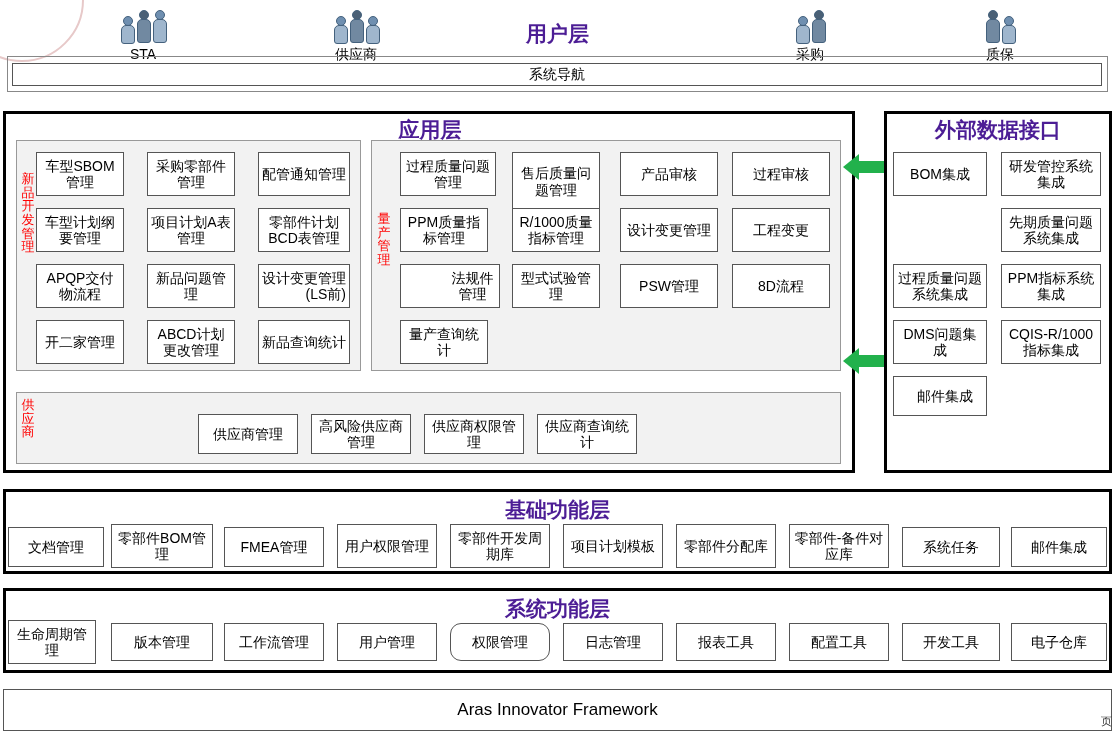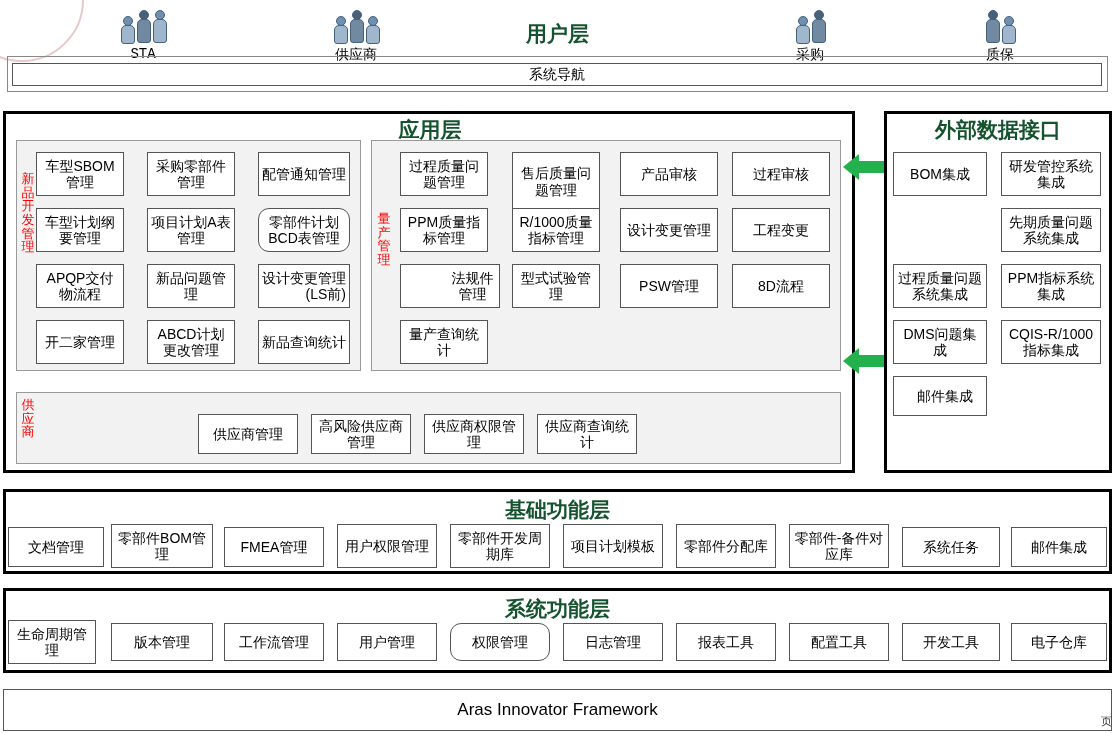--- a/index.html
+++ b/index.html
@@ -27,21 +27,21 @@
     background: #ffffff;
     display: flex;
     align-items: center;
     justify-content: center;
     text-align: center;
     line-height: 1.15;
     font-size: 14px;
     padding: 2px 3px;
   }
   .layer-title {
-    color: #14532d;
+    color: #4c1d95;
     font-size: 21px;
     font-weight: bold;
     text-align: center;
   }
   
   #user-layer {
     position: absolute;
     left: 0; top: 0;
     width: 1115px;
     height: 92px;
@@ -245,21 +245,21 @@
 </head>
 <body>
 
 <div class="page">
 
   <div id="corner-arc"></div>
 
   <div id="user-layer">
     <div class="layer-title" id="user-layer-title">用户层</div>
 
-    <div class="user-role" style="left:83px; top:4px;font-family:Liberation Mono, monospace;">
+    <div class="user-role" style="left:83px; top:4px;">
       <div class="icon">
         <span class="person small">
             <span class="head"></span>
             <span class="body"></span>
           </span>
         <span class="person dark">
             <span class="head"></span>
             <span class="body"></span>
           </span>
         <span class="person">
@@ -330,31 +330,31 @@
   <div class="vlabel" id="np-label">新品开发管理</div>
   <div class="vlabel" id="mp-label">量产管理</div>
   <div class="vlabel" id="sup-label">供应商</div>
 
   <div class="box cell" style="left:36px;  top:152px; width:88px;  height:44px;">车型SBOM管理</div>
   <div class="box cell" style="left:147px; top:152px; width:88px;  height:44px;">采购零部件管理</div>
   <div class="box cell" style="left:258px; top:152px; width:92px;  height:44px;">配管通知管理</div>
 
   <div class="box cell" style="left:36px;  top:208px; width:88px;  height:44px;">车型计划纲要管理</div>
   <div class="box cell" style="left:147px; top:208px; width:88px;  height:44px;">项目计划A表管理</div>
-  <div class="box cell" style="left:258px; top:208px; width:92px;  height:44px;border-radius:11px;">零部件计划BCD表管理</div>
+  <div class="box cell" style="left:258px; top:208px; width:92px;  height:44px;">零部件计划BCD表管理</div>
 
   <div class="box cell" style="left:36px;  top:264px; width:88px;  height:44px;">APQP交付物流程</div>
   <div class="box cell" style="left:147px; top:264px; width:88px;  height:44px;">新品问题管理</div>
   <div class="box cell" style="left:258px; top:264px; width:92px;  height:44px;text-align:right;">设计变更管理(LS前)</div>
 
   <div class="box cell" style="left:36px;  top:320px; width:88px;  height:44px;">开二家管理</div>
   <div class="box cell" style="left:147px; top:320px; width:88px;  height:44px;">ABCD计划更改管理</div>
   <div class="box cell" style="left:258px; top:320px; width:92px;  height:44px;">新品查询统计</div>
 
-  <div class="box cell" style="left:400px; top:152px; width:88px;  height:44px;">过程质量问题管理</div>
+  <div class="box cell" style="left:400px; top:152px; width:96px;  height:44px;">过程质量问题管理</div>
   <div class="box cell" style="left:512px; top:152px; width:88px;  height:59px;">售后质量问题管理</div>
   <div class="box cell" style="left:620px; top:152px; width:98px;  height:44px;">产品审核</div>
   <div class="box cell" style="left:732px; top:152px; width:98px;  height:44px;">过程审核</div>
 
   <div class="box cell" style="left:400px; top:208px; width:88px;  height:44px;">PPM质量指标管理</div>
   <div class="box cell" style="left:512px; top:208px; width:88px;  height:44px;">R/1000质量指标管理</div>
   <div class="box cell" style="left:620px; top:208px; width:98px;  height:44px;">设计变更管理</div>
   <div class="box cell" style="left:732px; top:208px; width:98px;  height:44px;">工程变更</div>
 
   <div class="box cell" style="left:400px; top:264px; width:100px;  height:44px;padding-left:48px;">法规件管理</div>

